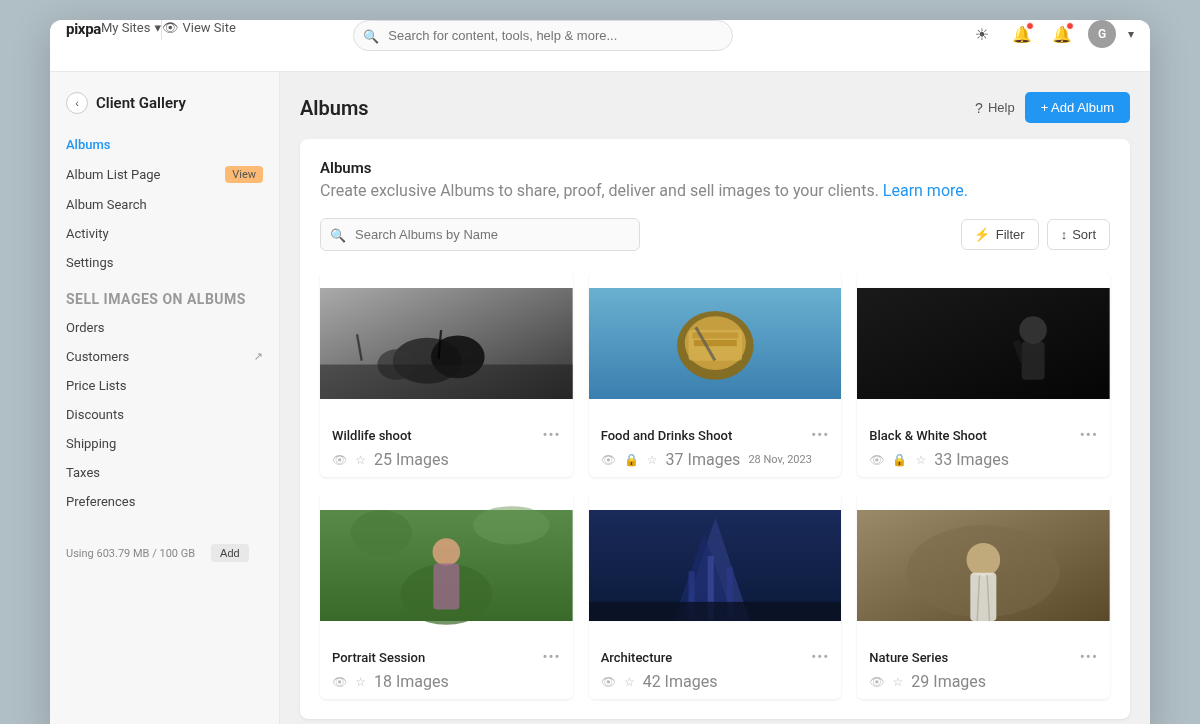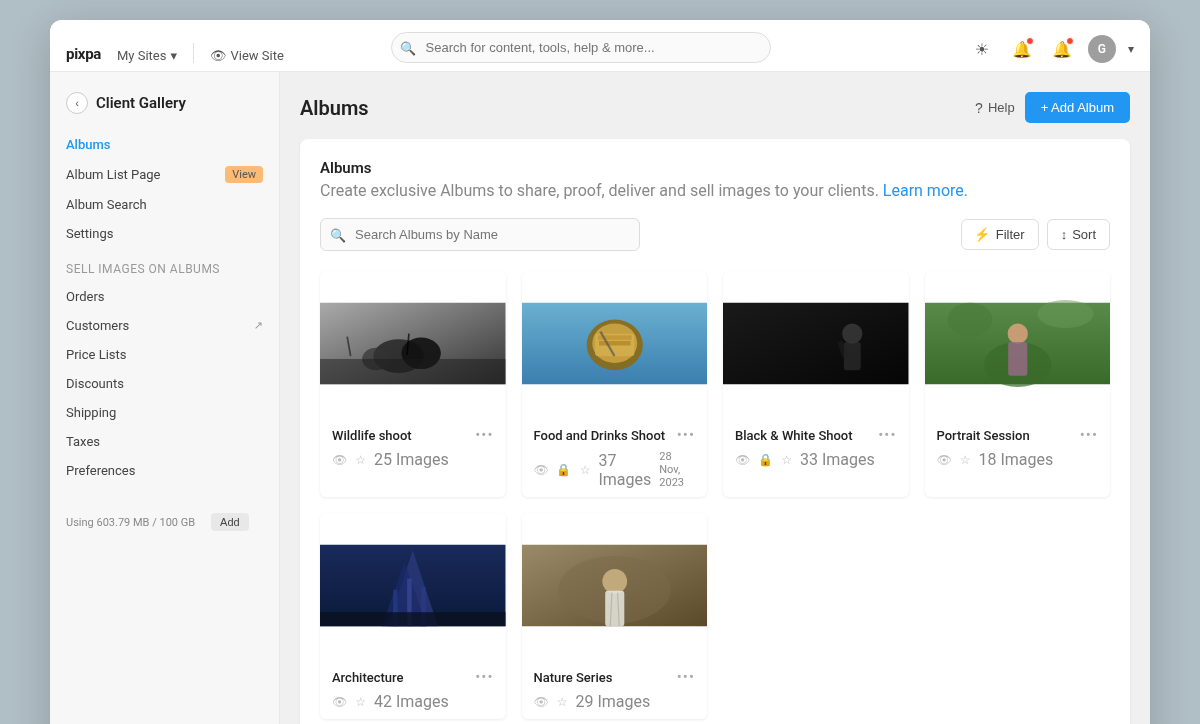--- a/index.html
+++ b/index.html
@@ -15,26 +15,25 @@
     .browser-window {
       width: 1100px;
       background: #fff;
       border-radius: 12px;
       box-shadow: 0 8px 40px rgba(0,0,0,0.18);
       overflow: hidden;
     }
     
     .top-nav {
       display: flex;
-      align-items: flex-end;
-      padding: 8px 16px;
+      align-items: flex-start;
+      padding: 0 16px;
       height: 52px;
       background: #fff;
       border-bottom: 1px solid #e8e8e8;
-      gap: 16px;
     }
     .brand {
       font-weight: 700;
       font-size: 15px;
       color: #222;
       letter-spacing: -0.3px;
     }
     .nav-link {
       display: flex;
       align-items: center;
@@ -168,22 +167,22 @@
     }
     .sidebar-nav-item .view-badge {
       font-size: 11px;
       color: #555;
       background: #fdba74;
       padding: 2px 7px;
       border-radius: 4px;
     }
     .sidebar-section-label {
       padding: 14px 16px 6px;
-      font-size: 12px;
-      font-weight: 400;
+      font-size: 14px;
+      font-weight: 700;
       color: #999;
       text-transform: uppercase;
       letter-spacing: 0.5px;
     }
     .sidebar-nav-item .ext-icon {
       font-size: 11px;
       color: #999;
     }
     .storage-info {
       padding: 16px;
@@ -313,21 +312,21 @@
       color: #444;
       background: #fff;
       border: 1px solid #ddd;
       border-radius: 6px;
       padding: 7px 13px;
       cursor: pointer;
     }
     
     .albums-grid {
       display: grid;
-      grid-template-columns: repeat(4, 1fr);
+      grid-template-columns: repeat(3, 1fr);
       gap: 16px;
     }
     .album-card {
       background: #fff;
       border-radius: 6px;
       overflow: hidden;
       box-shadow: 0 1px 3px rgba(0,0,0,0.08);
     }
     .album-thumbnail-placeholder {
       width: 100%;
@@ -416,20 +415,23 @@
 
       <div class="sidebar-nav-item active">
         <span>Albums</span>
       </div>
       <div class="sidebar-nav-item">
         <span>Album List Page</span>
         <span class="view-badge">View</span>
       </div>
       <div class="sidebar-nav-item">
         <span>Album Search</span>
+      </div>
+      <div class="sidebar-nav-item">
+        <span>Activity</span>
       </div>
       <div class="sidebar-nav-item">
         <span>Settings</span>
       </div>
 
       <div class="sidebar-section-label">SELL IMAGES ON ALBUMS</div>
 
       <div class="sidebar-nav-item">
         <span>Orders</span>
       </div>

